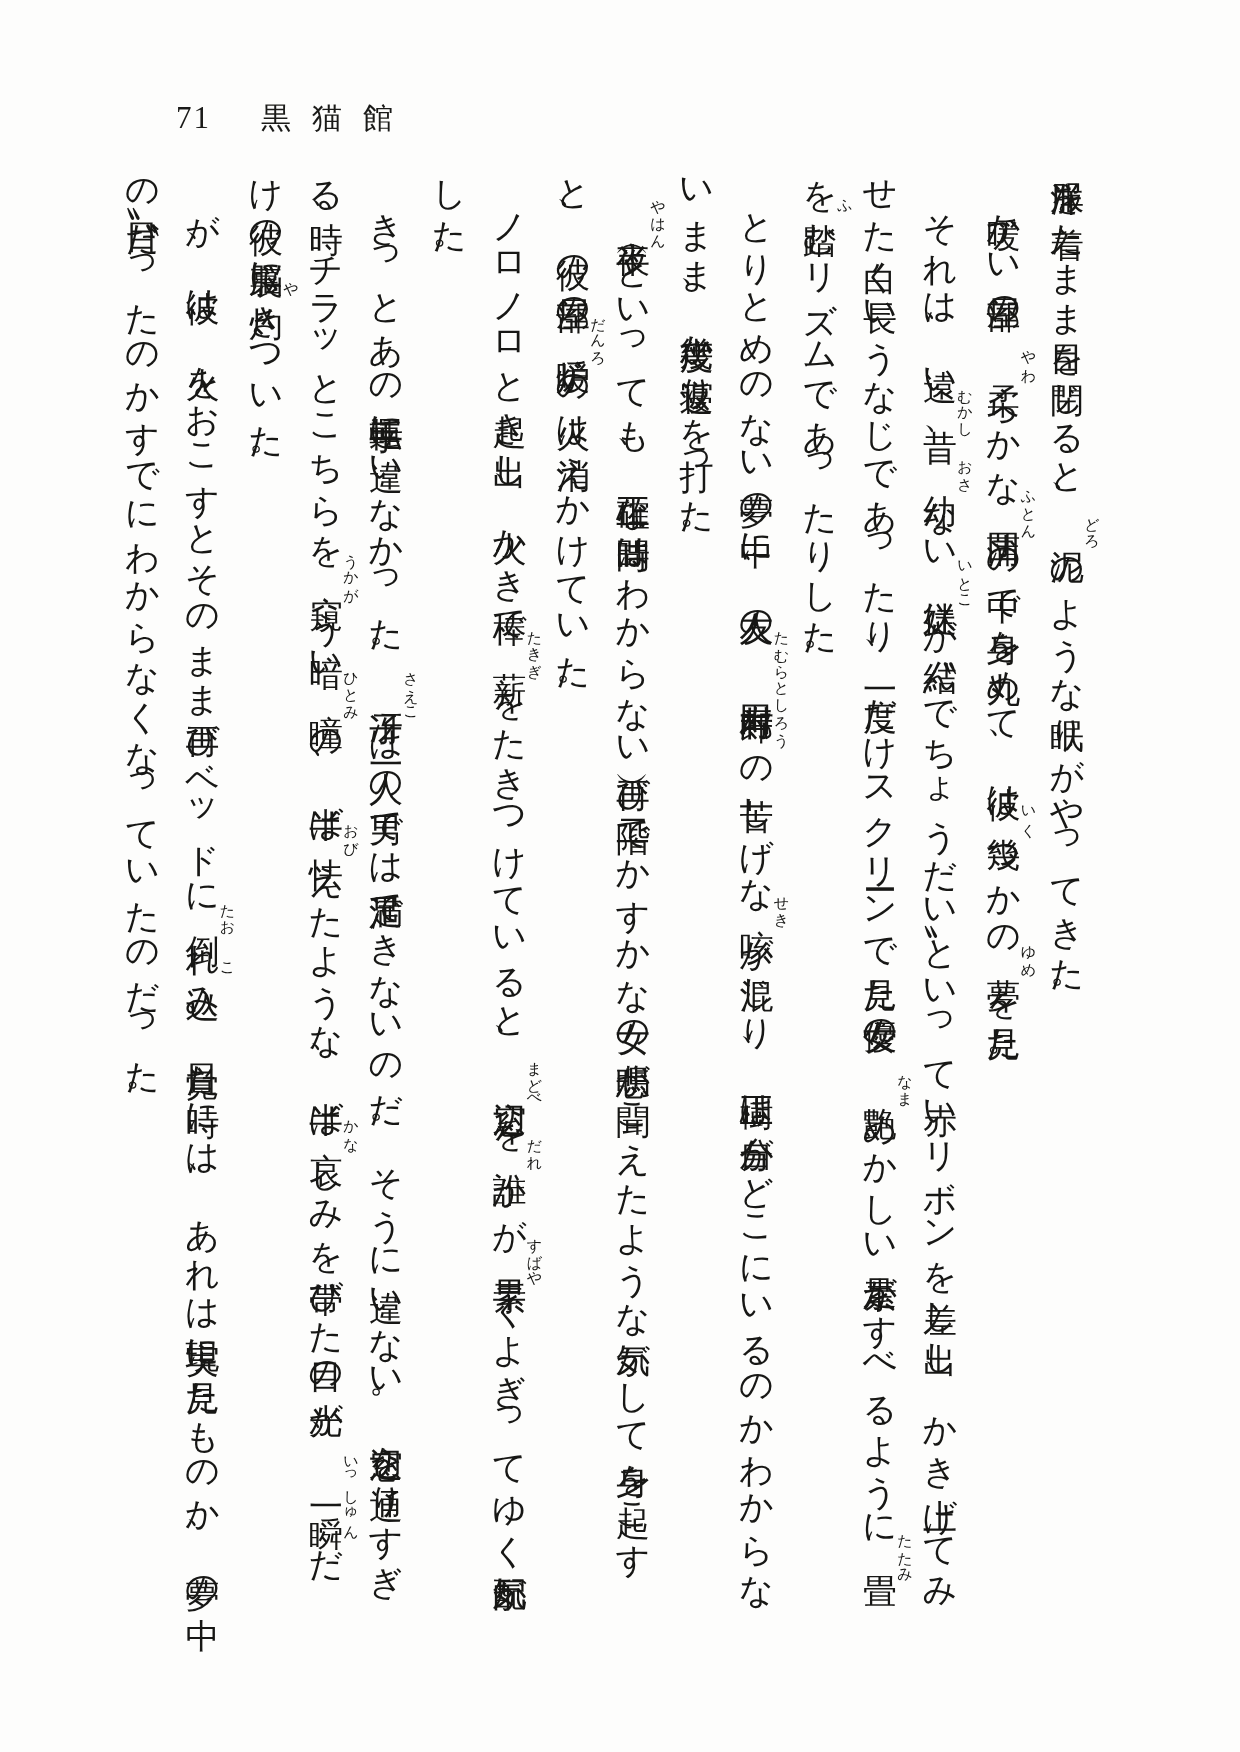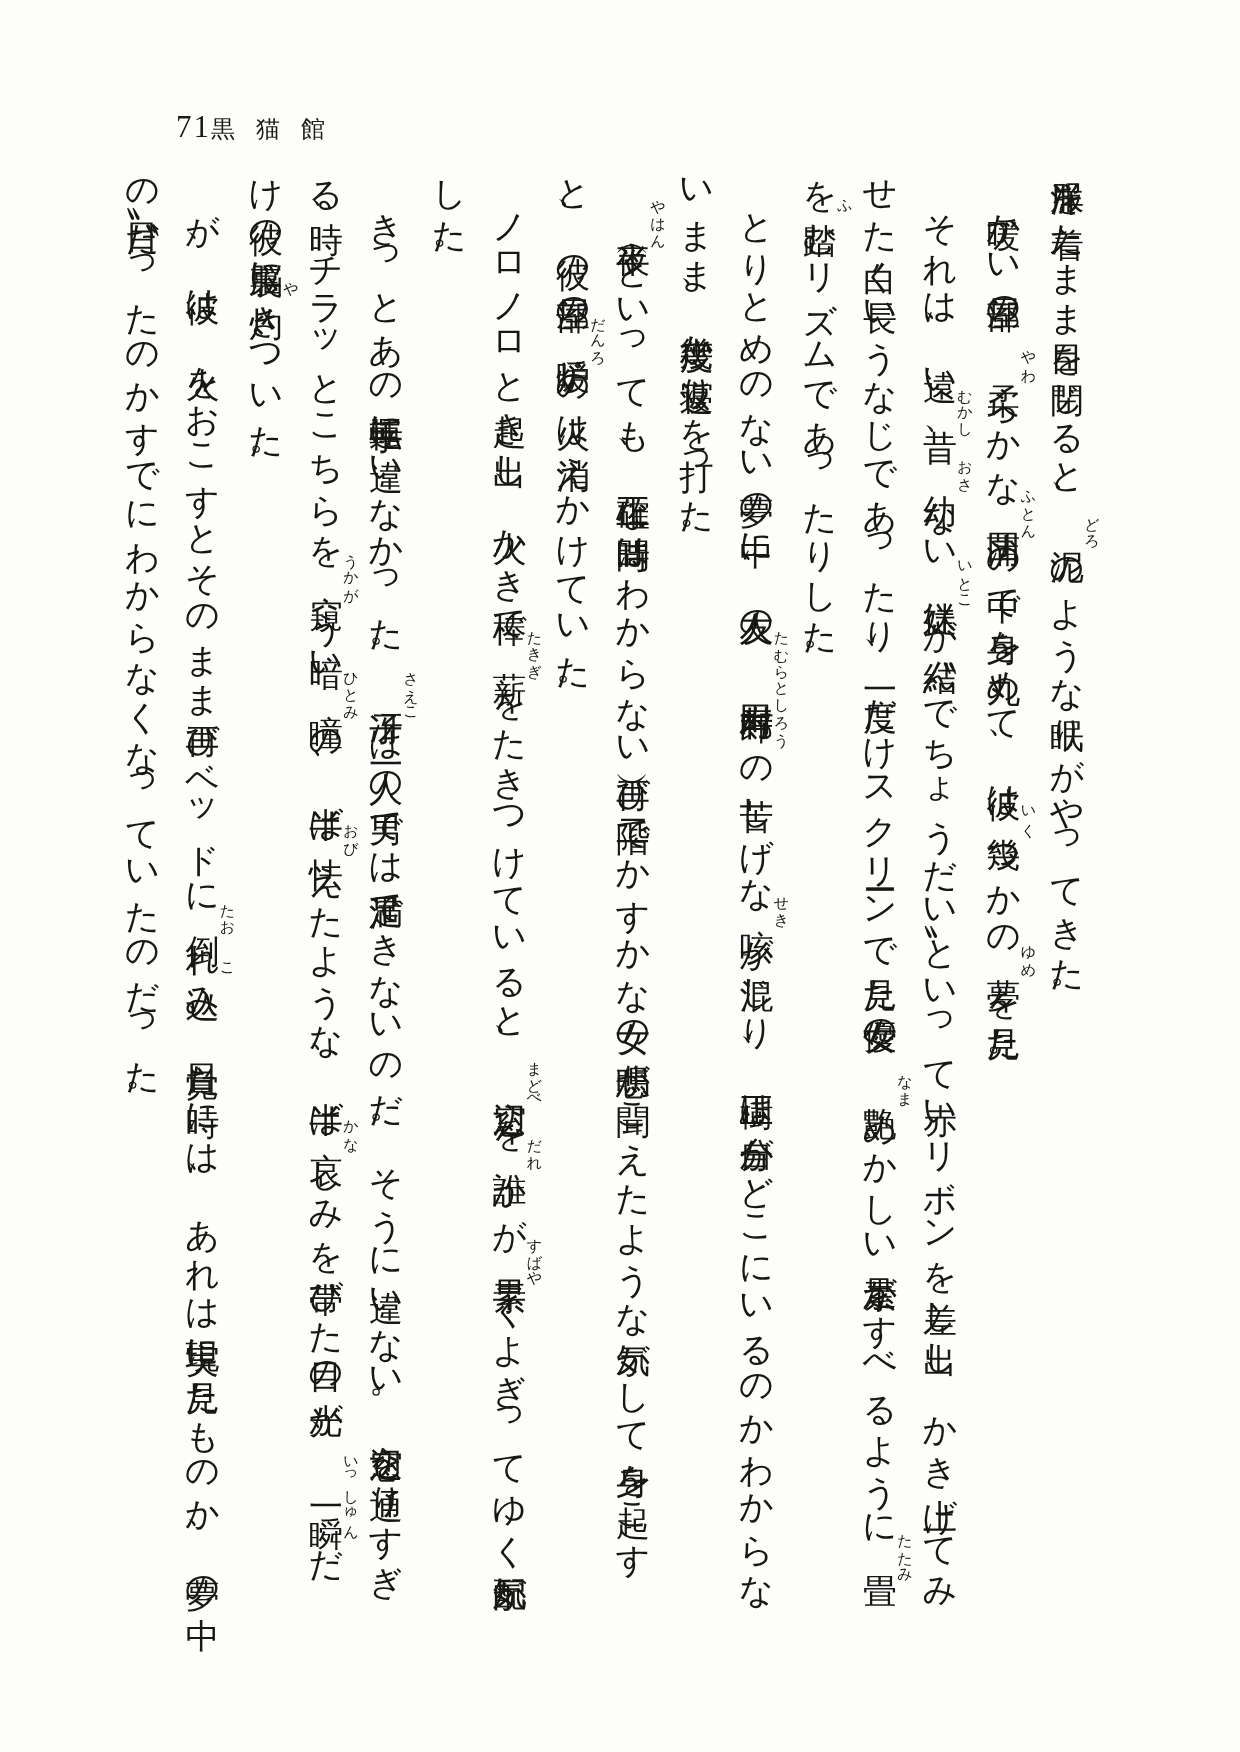--- a/index.html
+++ b/index.html
@@ -18,31 +18,31 @@
     position: absolute;
     inset: 0;
   }
   
   .page-header {
     position: absolute;
     top: 98px;
     left: 176px;
     display: flex;
     align-items: baseline;
+    gap: 50px;
     color: #1a1a18;
   }
   .page-number {
     font-size: 31px;
     letter-spacing: 2px;
   }
   .book-title {
-    font-size: 24px;
+    font-size: 30px;
     letter-spacing: 21px;
     white-space: nowrap;
-    margin-top: 15px;
   }
   
   .text-block {
     position: absolute;
     top: 156px;
     right: 140px;
     height: 1448px;
     writing-mode: vertical-rl;
     -webkit-writing-mode: vertical-rl;
     text-orientation: mixed;

